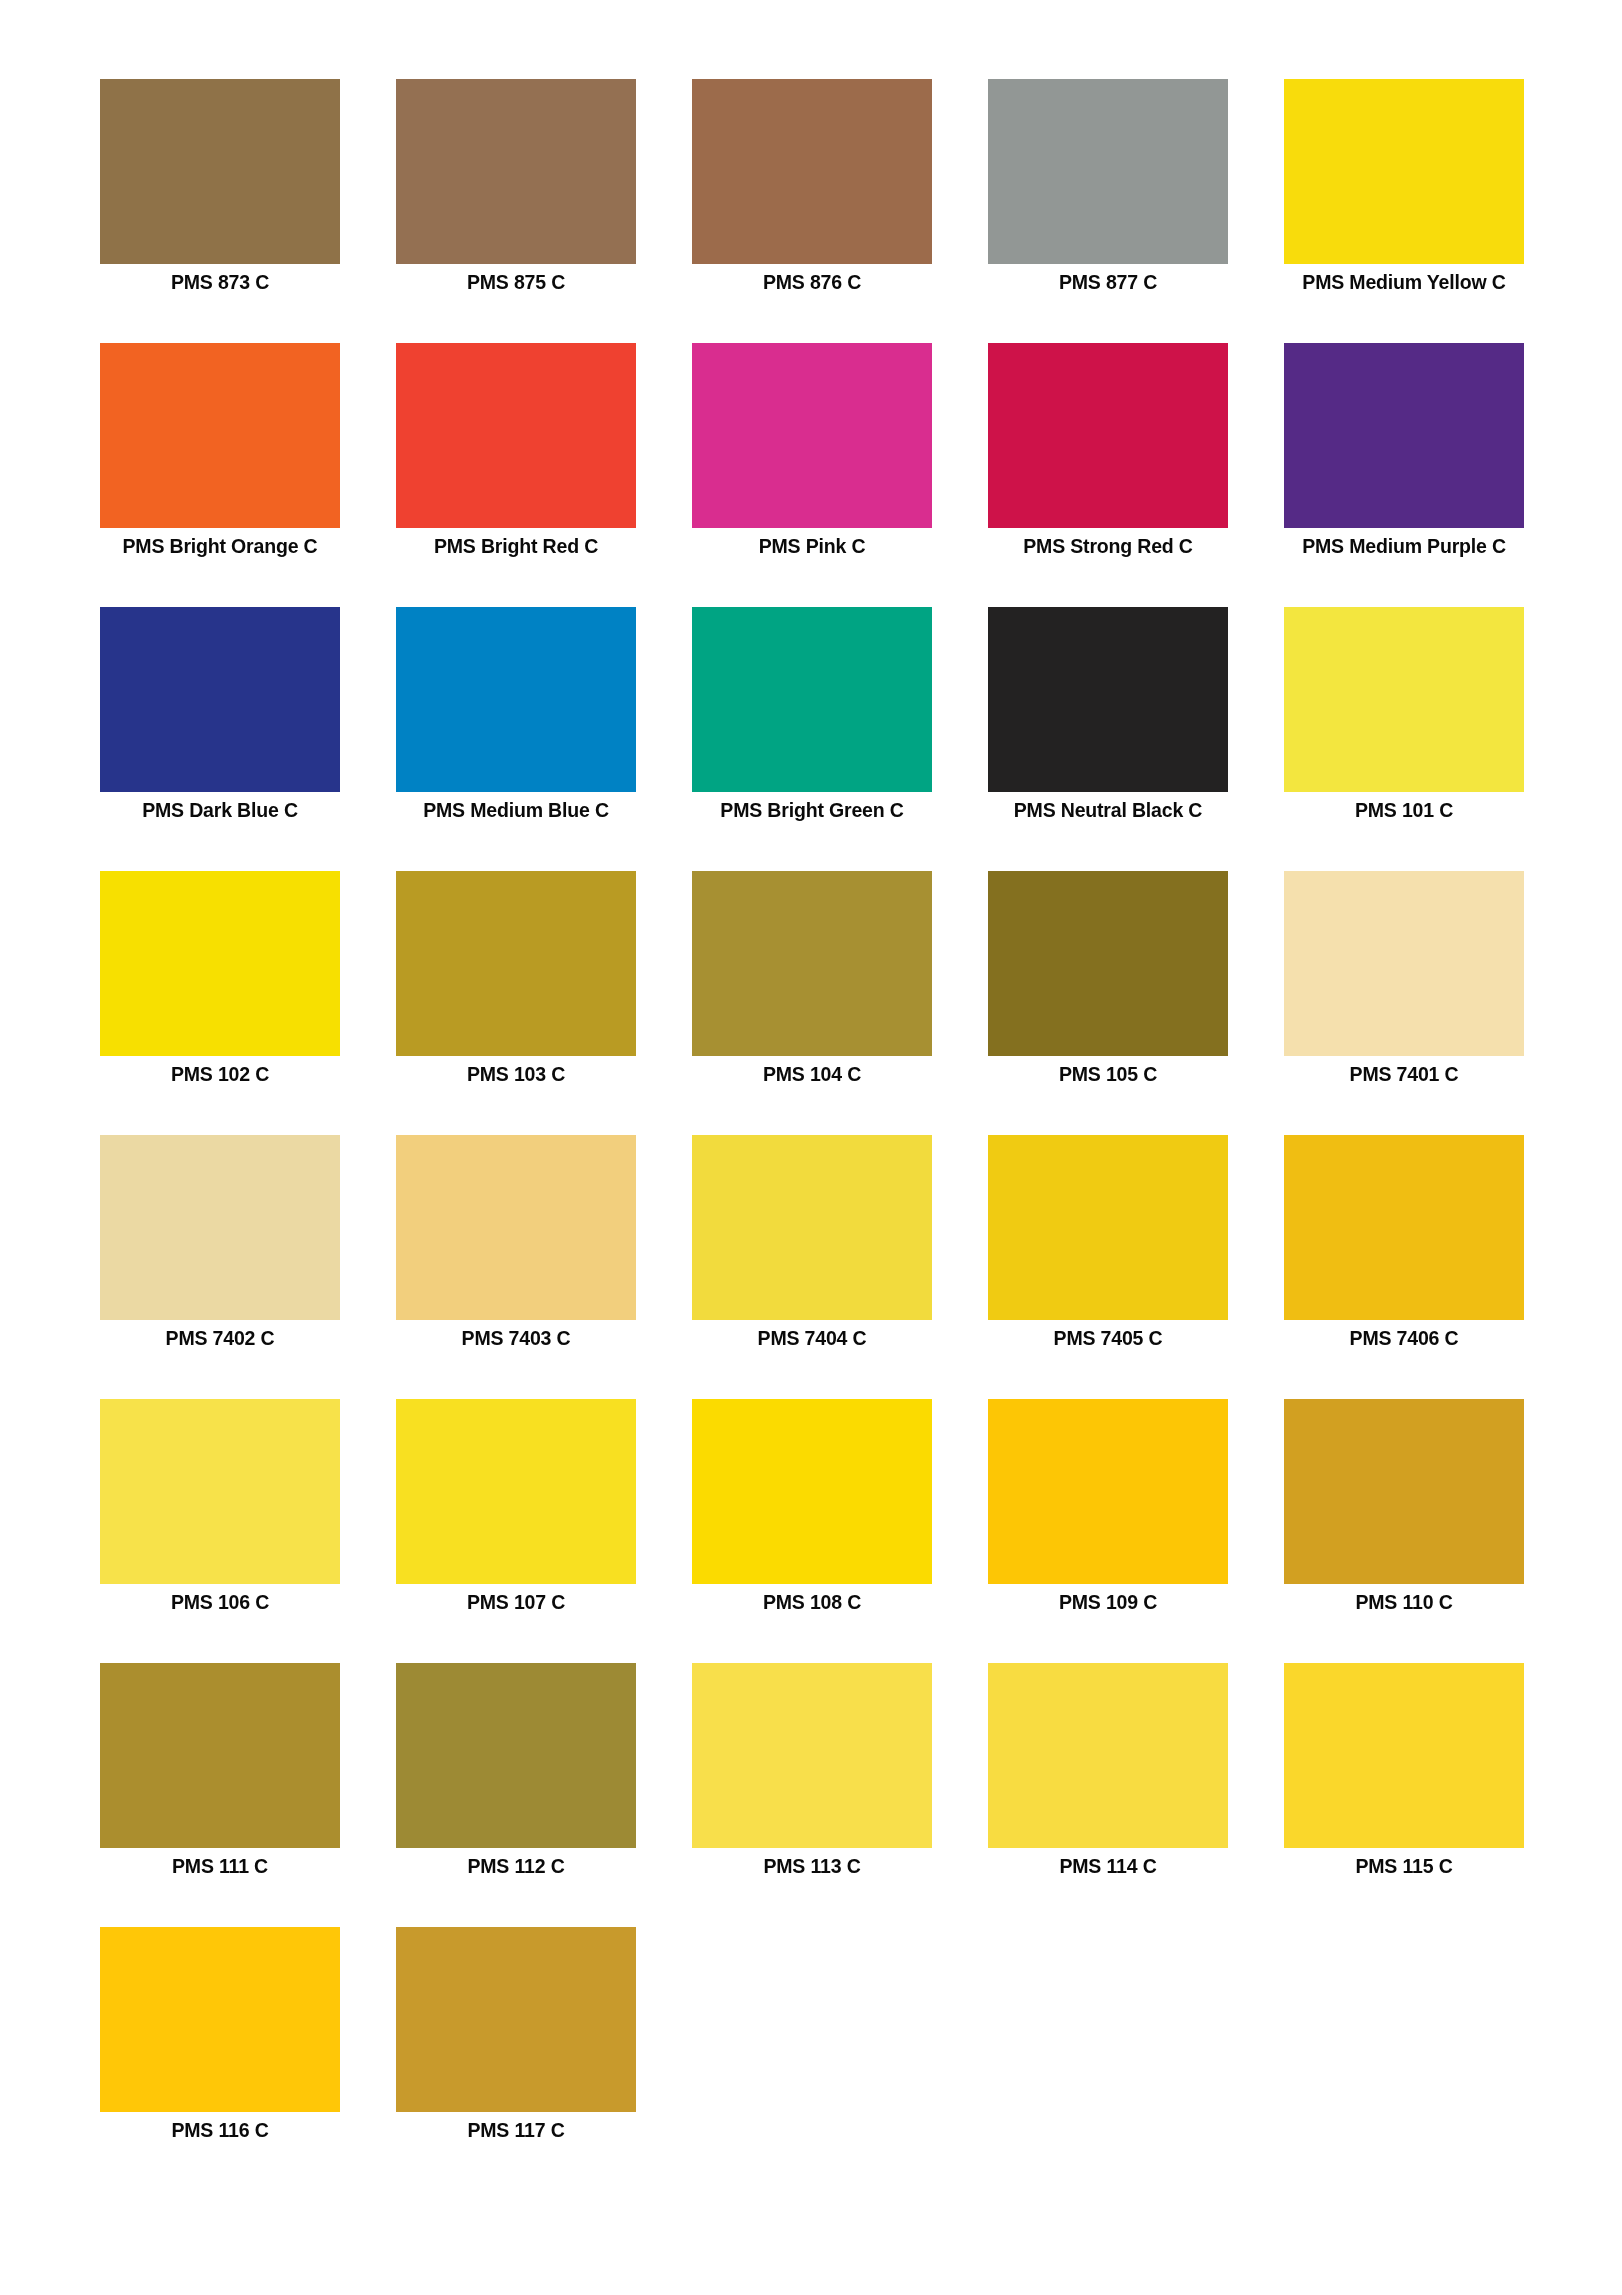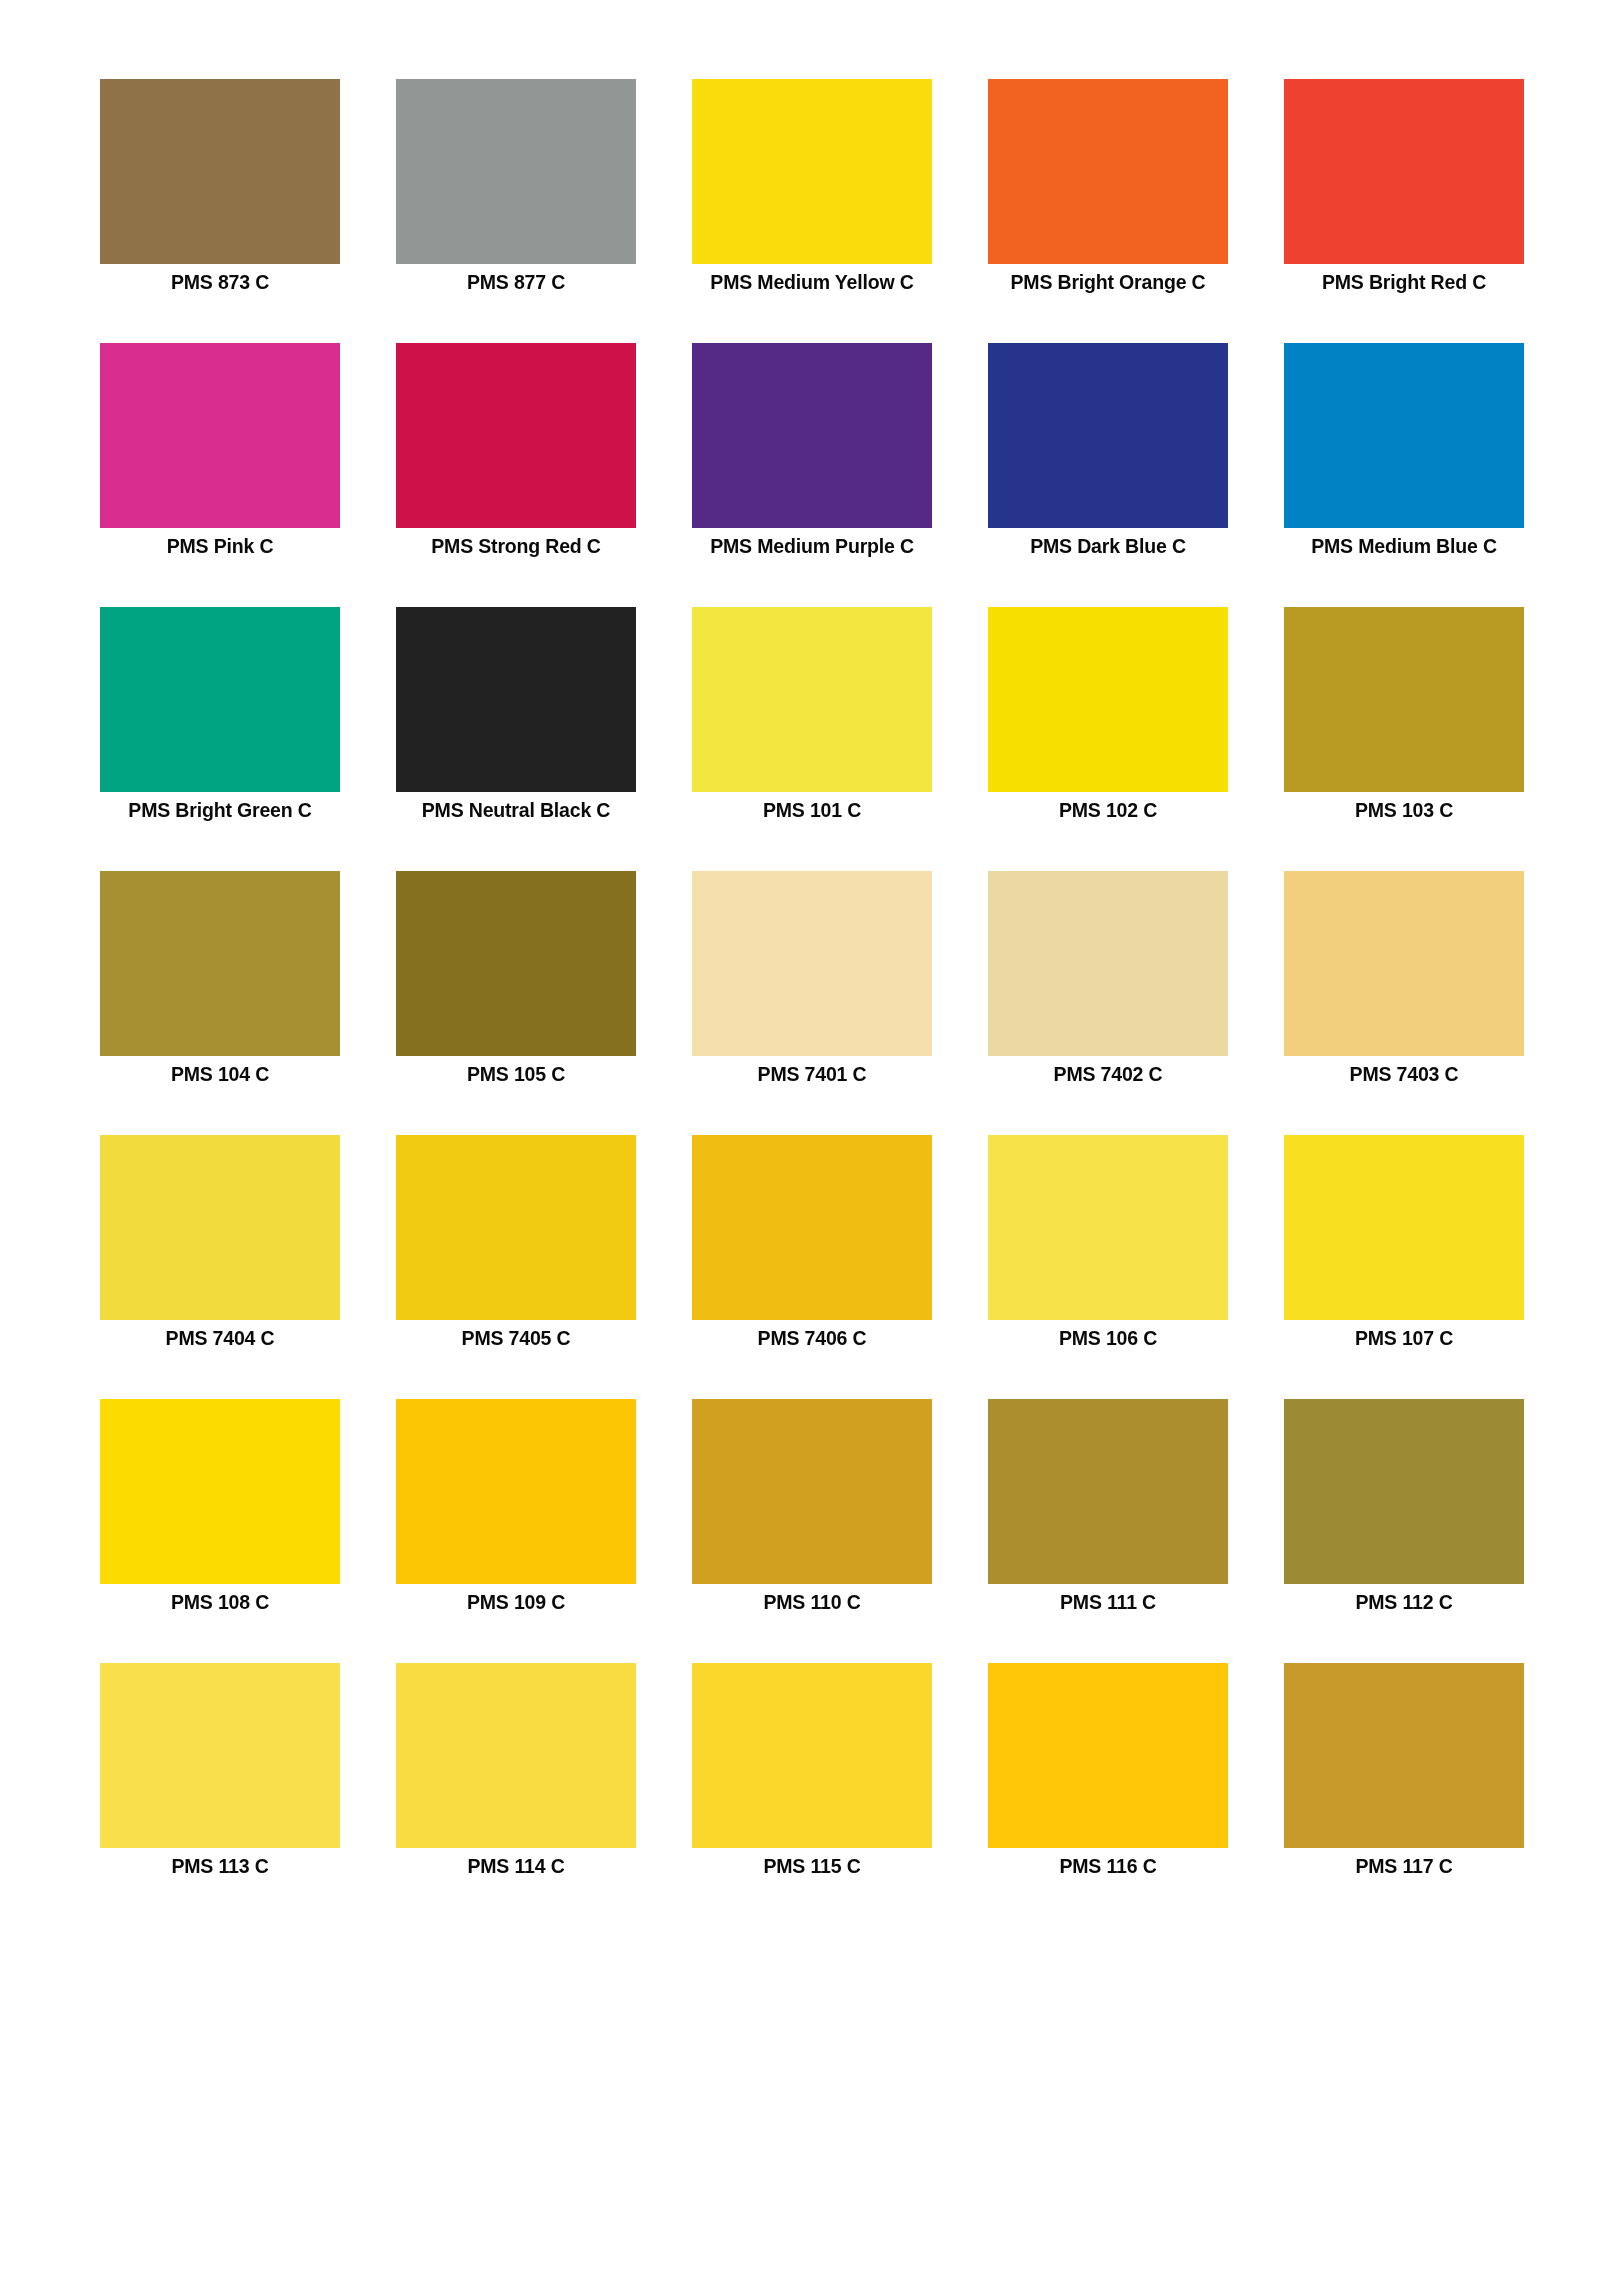--- a/index.html
+++ b/index.html
@@ -57,20 +57,28 @@
 </head>
 <body style="background-color: rgb(255, 255, 255);">
 
 <div id="sheet">
   <div class="grid">
       <div class="cell">
         <div class="chip" style="background-color: rgb(143, 114, 72);"></div>
         <div class="caption" style="color: rgb(10, 10, 10);">PMS 873 C</div>
       </div>
       <div class="cell">
+        <div class="chip" style="background-color: rgb(148, 112, 82);"></div>
+        <div class="caption" style="color: rgb(10, 10, 10);">PMS 875 C</div>
+      </div>
+      <div class="cell">
+        <div class="chip" style="background-color: rgb(156, 107, 75);"></div>
+        <div class="caption" style="color: rgb(10, 10, 10);">PMS 876 C</div>
+      </div>
+      <div class="cell">
         <div class="chip" style="background-color: rgb(146, 151, 149);"></div>
         <div class="caption" style="color: rgb(10, 10, 10);">PMS 877 C</div>
       </div>
       <div class="cell">
         <div class="chip" style="background-color: rgb(248, 220, 12);"></div>
         <div class="caption" style="color: rgb(10, 10, 10);">PMS Medium Yellow C</div>
       </div>
       <div class="cell">
         <div class="chip" style="background-color: rgb(242, 99, 34);"></div>
         <div class="caption" style="color: rgb(10, 10, 10);">PMS Bright Orange C</div>

